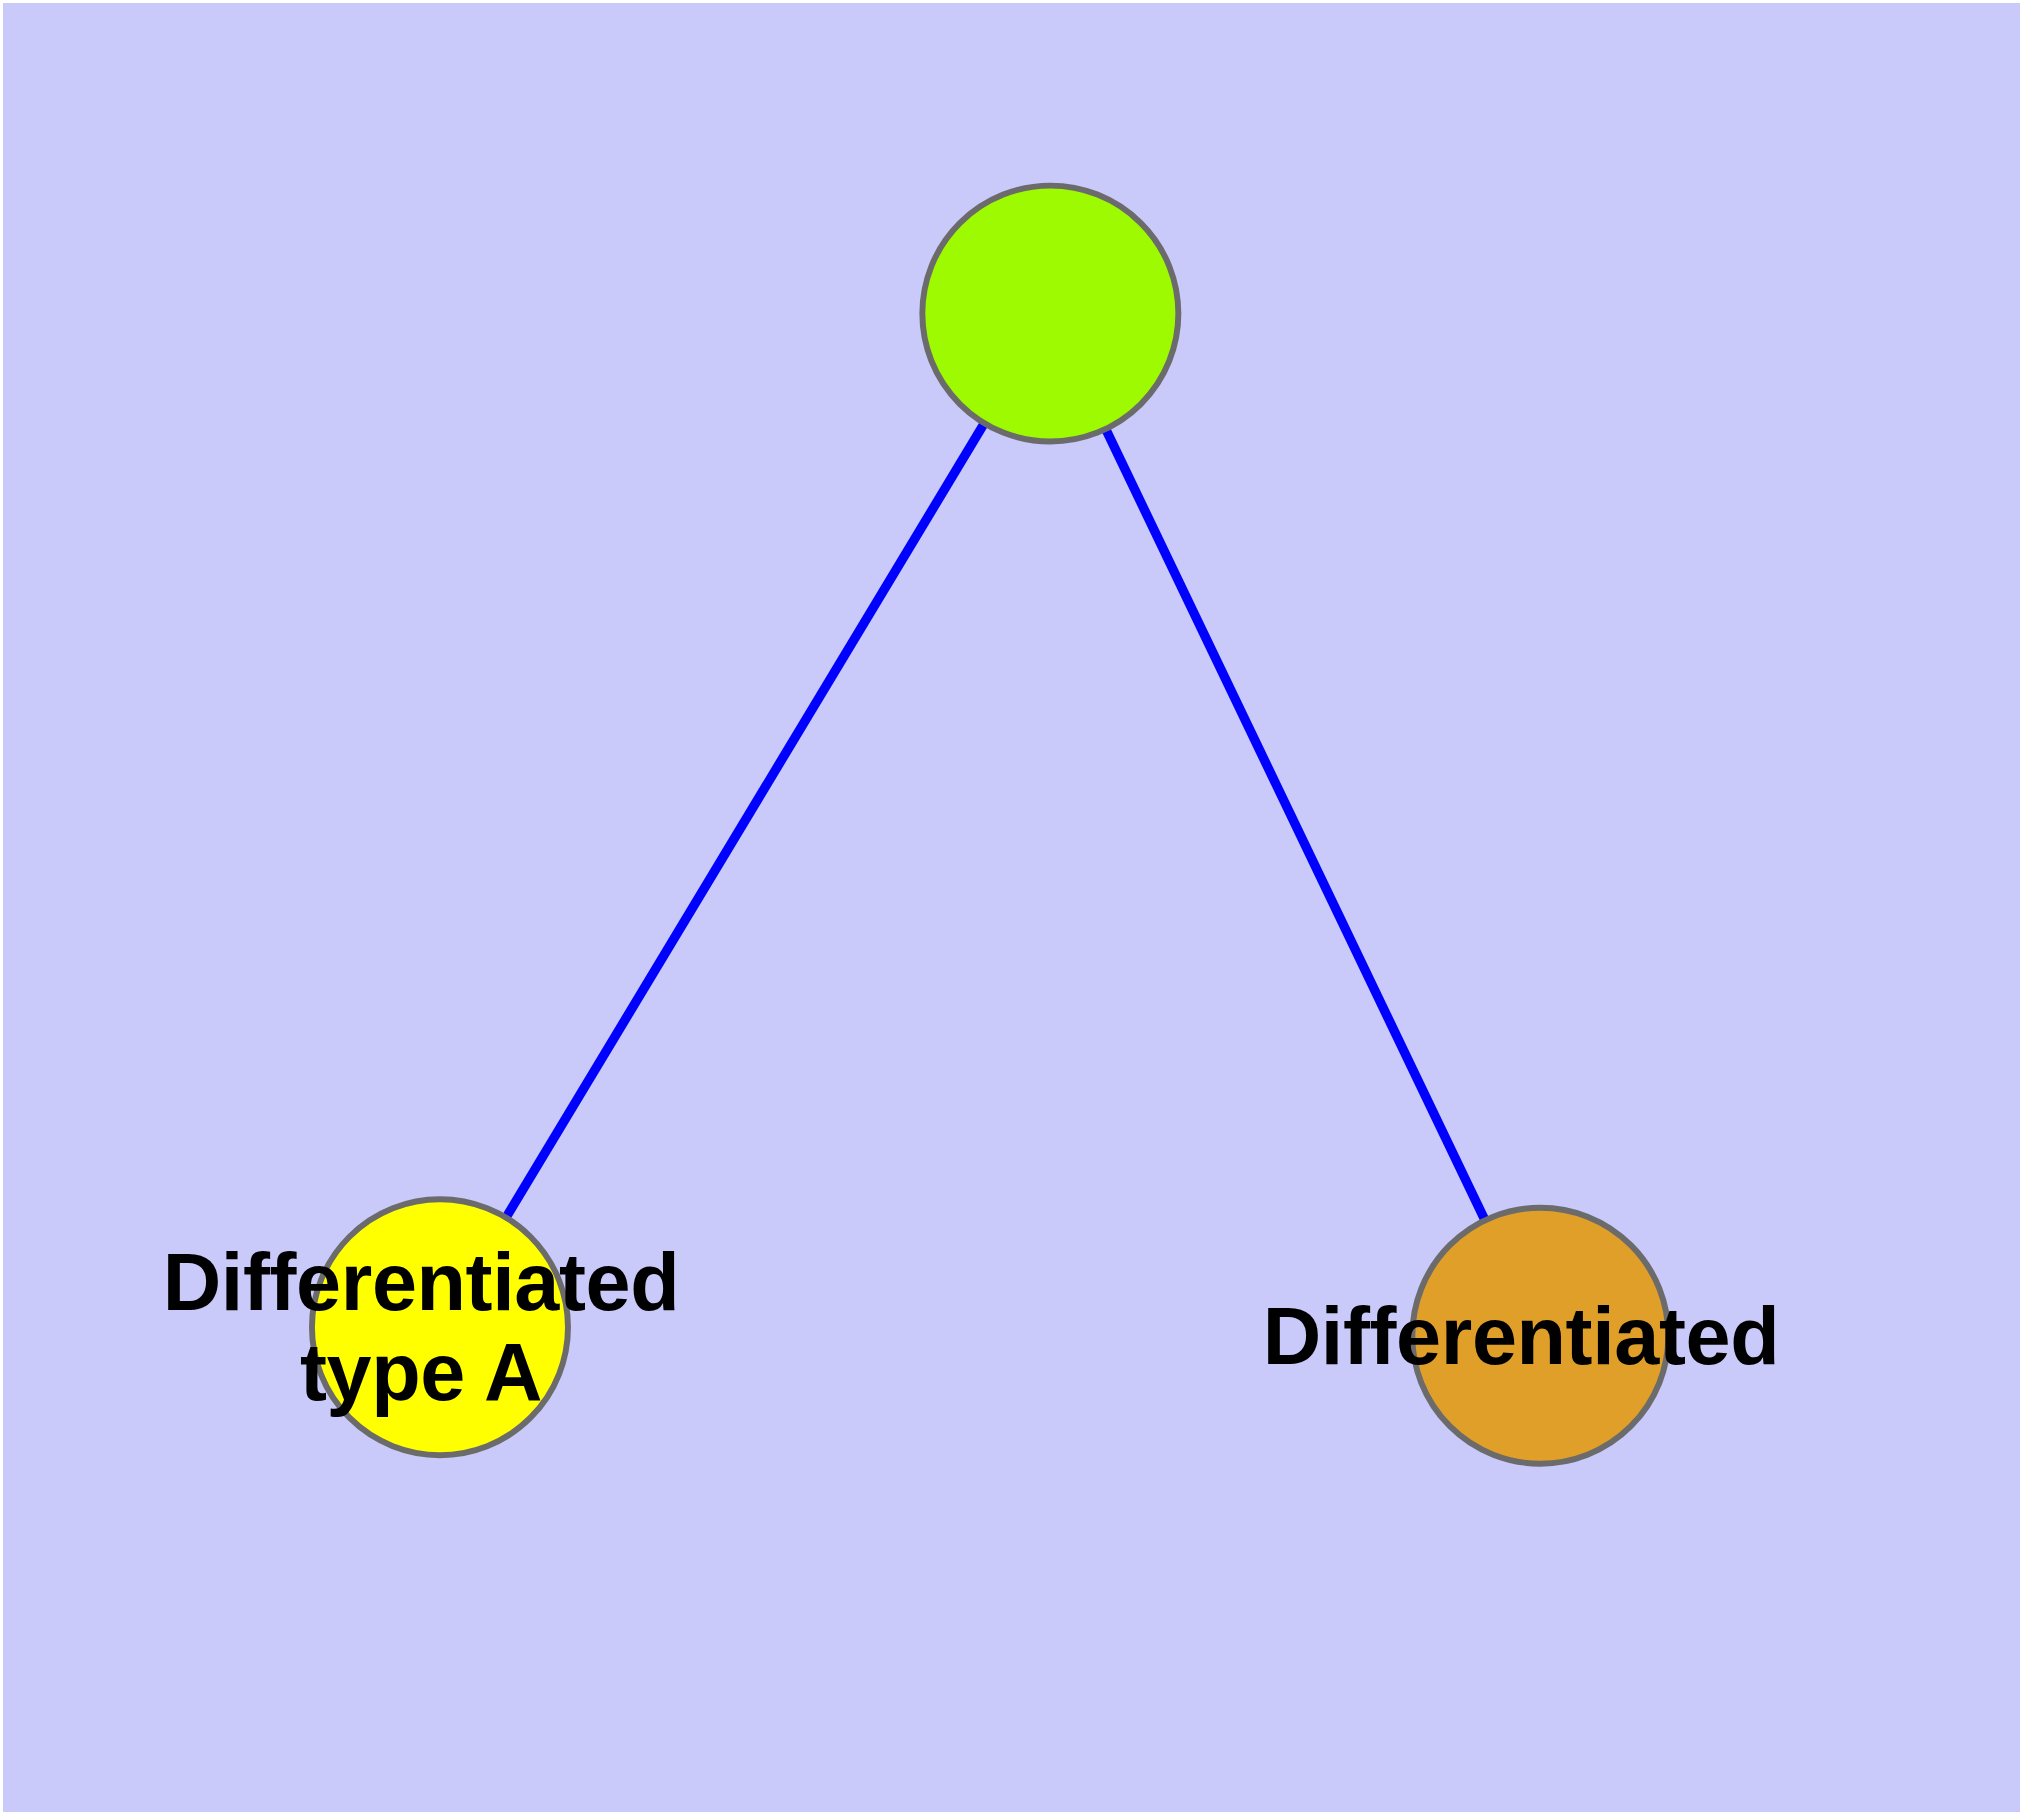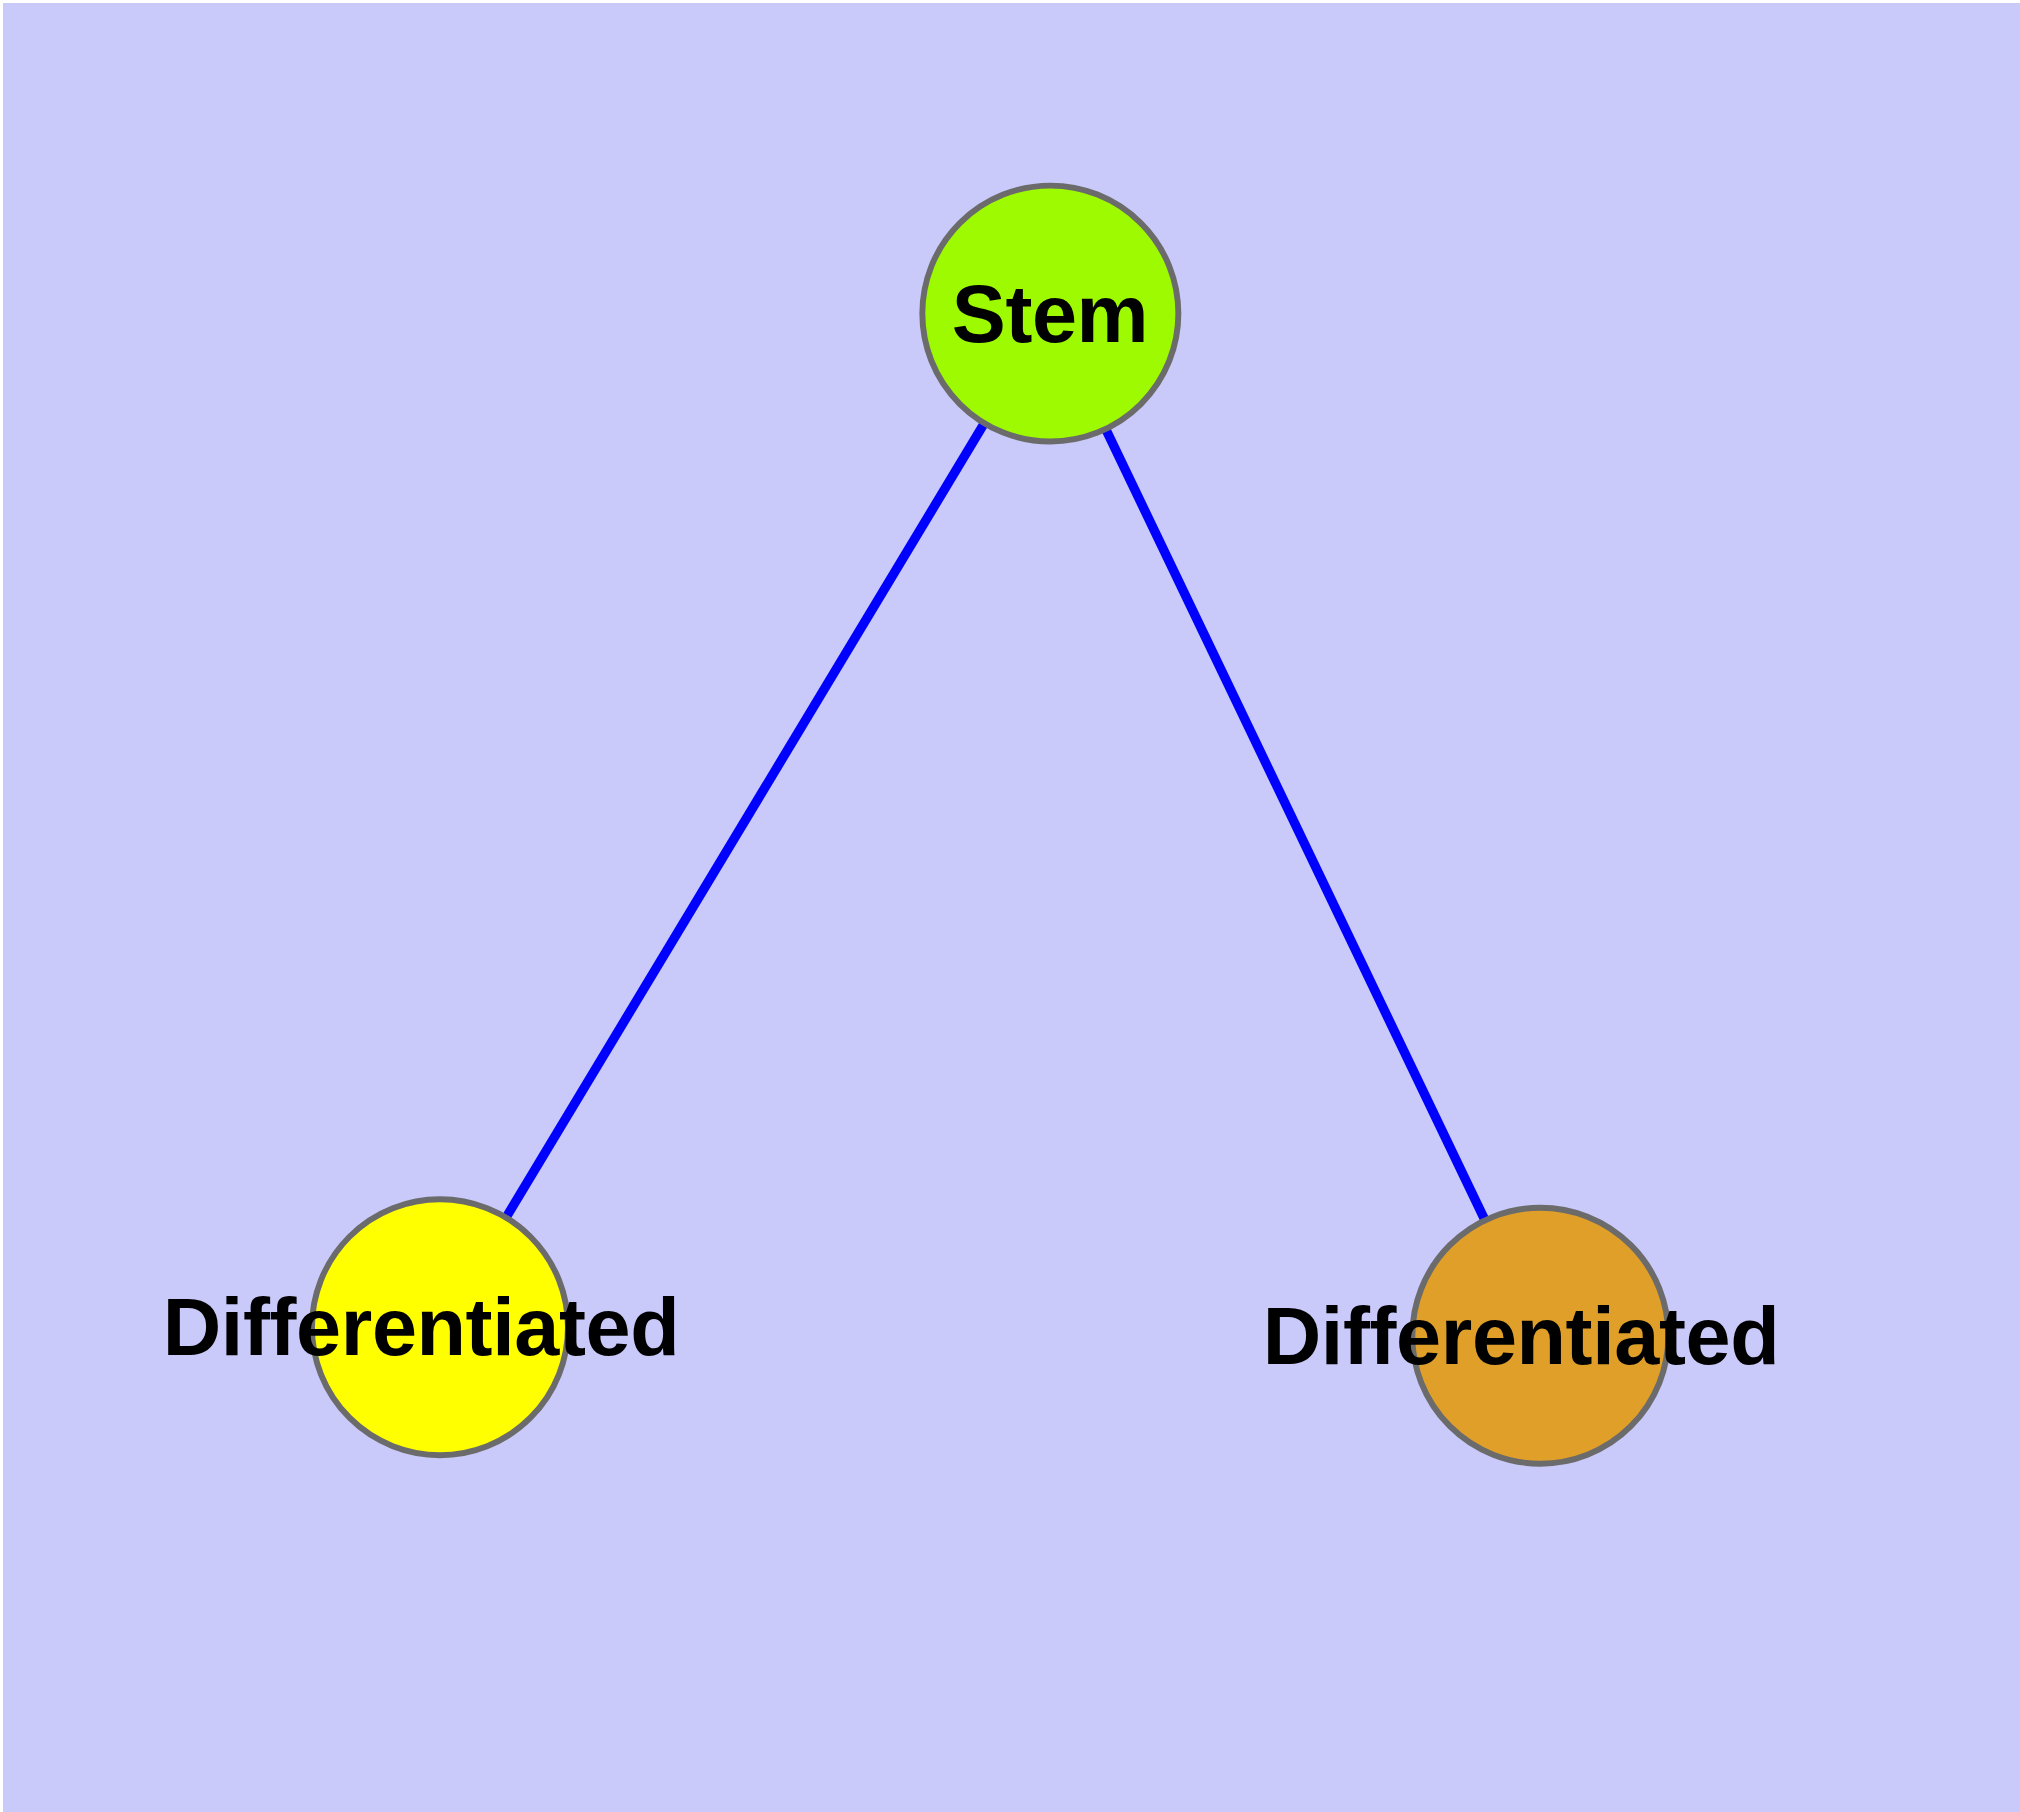--- a/index.html
+++ b/index.html
@@ -67,25 +67,23 @@
       <line class="edge-line" x1="1239" y1="370" x2="519" y2="1566" stroke="#0000ff" stroke-width="11"></line>
       <line class="edge-line" x1="1239" y1="370" x2="1817" y2="1576" stroke="#0000ff" stroke-width="11"></line>
     </g>
     <g>
       <circle class="node-circle" cx="1239" cy="370" r="151" fill="#9efa00" stroke="#6b6b6b" stroke-width="7"></circle>
       <circle class="node-circle" cx="519" cy="1566" r="151" fill="#ffff00" stroke="#6b6b6b" stroke-width="7"></circle>
       <circle class="node-circle" cx="1817" cy="1576" r="151" fill="#e09f29" stroke="#6b6b6b" stroke-width="7"></circle>
     </g>
   </svg>
 
-  <div class="node-label" style="left:1050px; top:314px;">
-    <span>Stem</span>
-  </div>
 
   <div class="node-label" style="left:421px; top:1327px;">
     <span>Differentiated</span><br>
+    <span>type A</span>
   </div>
 
   <div class="node-label" style="left:1521px; top:1336px;">
     <span>Differentiated</span><br>
   </div>
 </div>
 
 
 </body></html>

